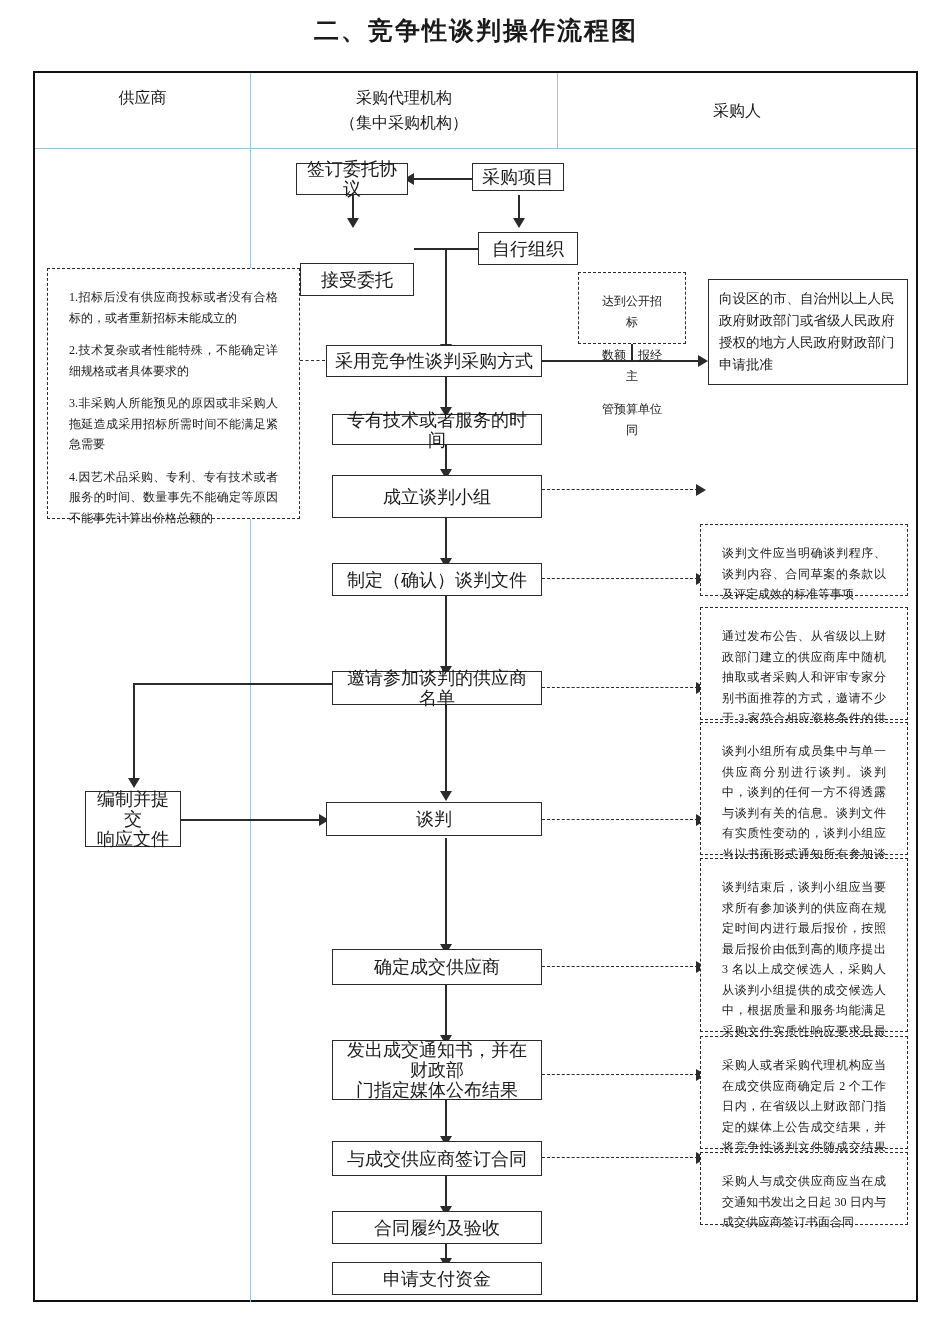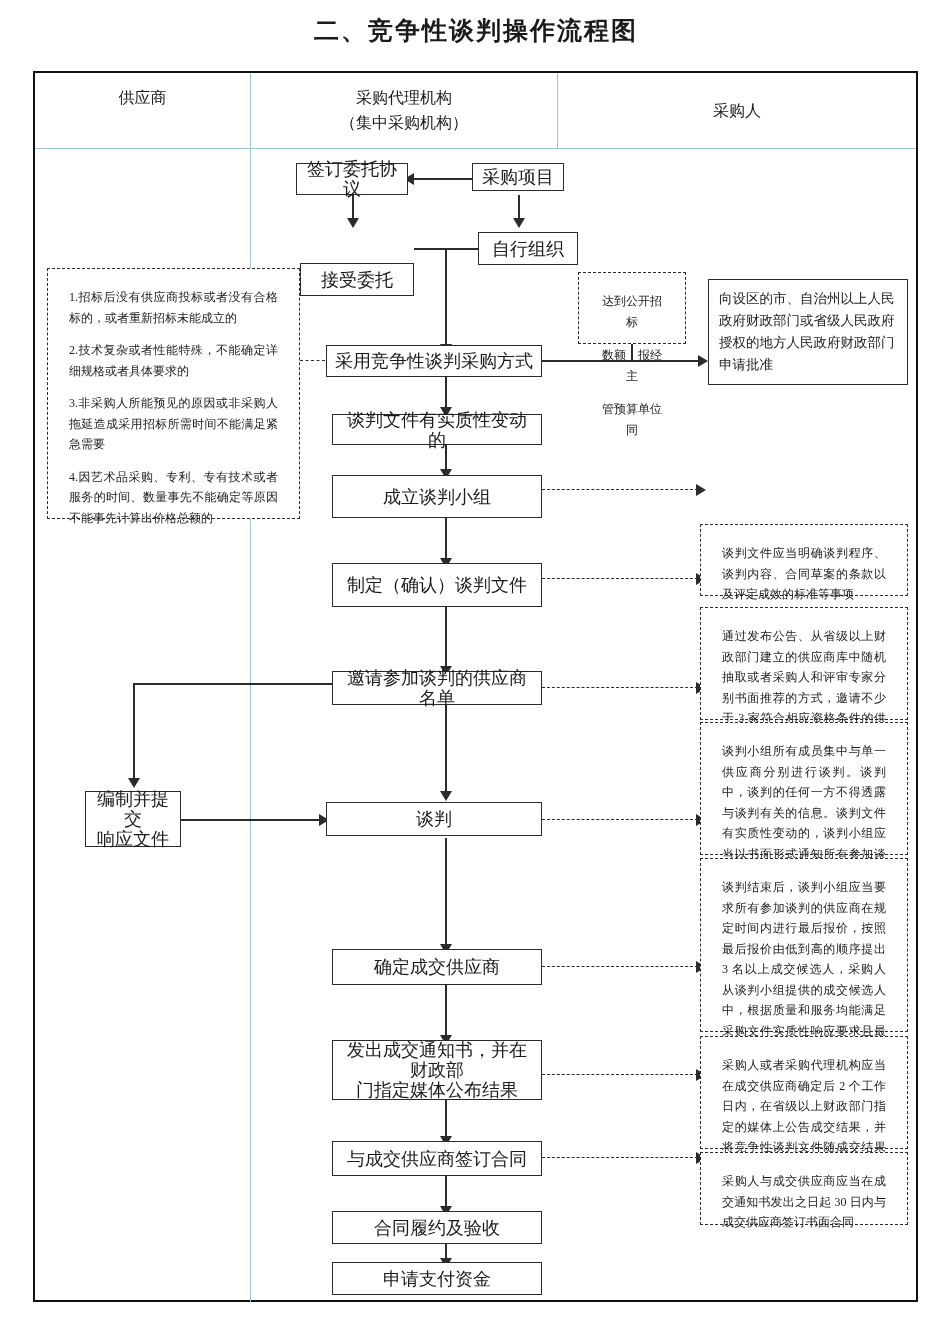--- a/index.html
+++ b/index.html
@@ -231,28 +231,28 @@
 
   <div class="node big" style="left:708px;top:279px;width:200px;height:106px;">
     <span>向设区的市、自治州以上人民政府财政部门或省级人民政府授权的地方人民政府财政部门申请批准</span>
   </div>
 
   <div class="node" style="left:326px;top:345px;width:216px;height:32px;">
     <span>采用竞争性谈判采购方式</span>
   </div>
 
   <div class="node" style="left:332px;top:414px;width:210px;height:31px;">
-    <span>谈判文件有实质性变动的</span>
+    <span>专有技术或者服务的时间</span>
   </div>
 
   <div class="node" style="left:332px;top:475px;width:210px;height:43px;">
     <span>成立谈判小组</span>
   </div>
 
-  <div class="node" style="left:332px;top:563px;width:210px;height:44px;">
+  <div class="node" style="left:332px;top:563px;width:210px;height:33px;">
     <span>制定（确认）谈判文件</span>
   </div>
 
   <div class="node" style="left:332px;top:671px;width:210px;height:34px;">
     <span>邀请参加谈判的供应商名单</span>
   </div>
 
   <div class="node thin" style="left:85px;top:791px;width:96px;height:56px;flex-direction:column;">
     <span>编制并提交</span>
     <span>响应文件</span>

